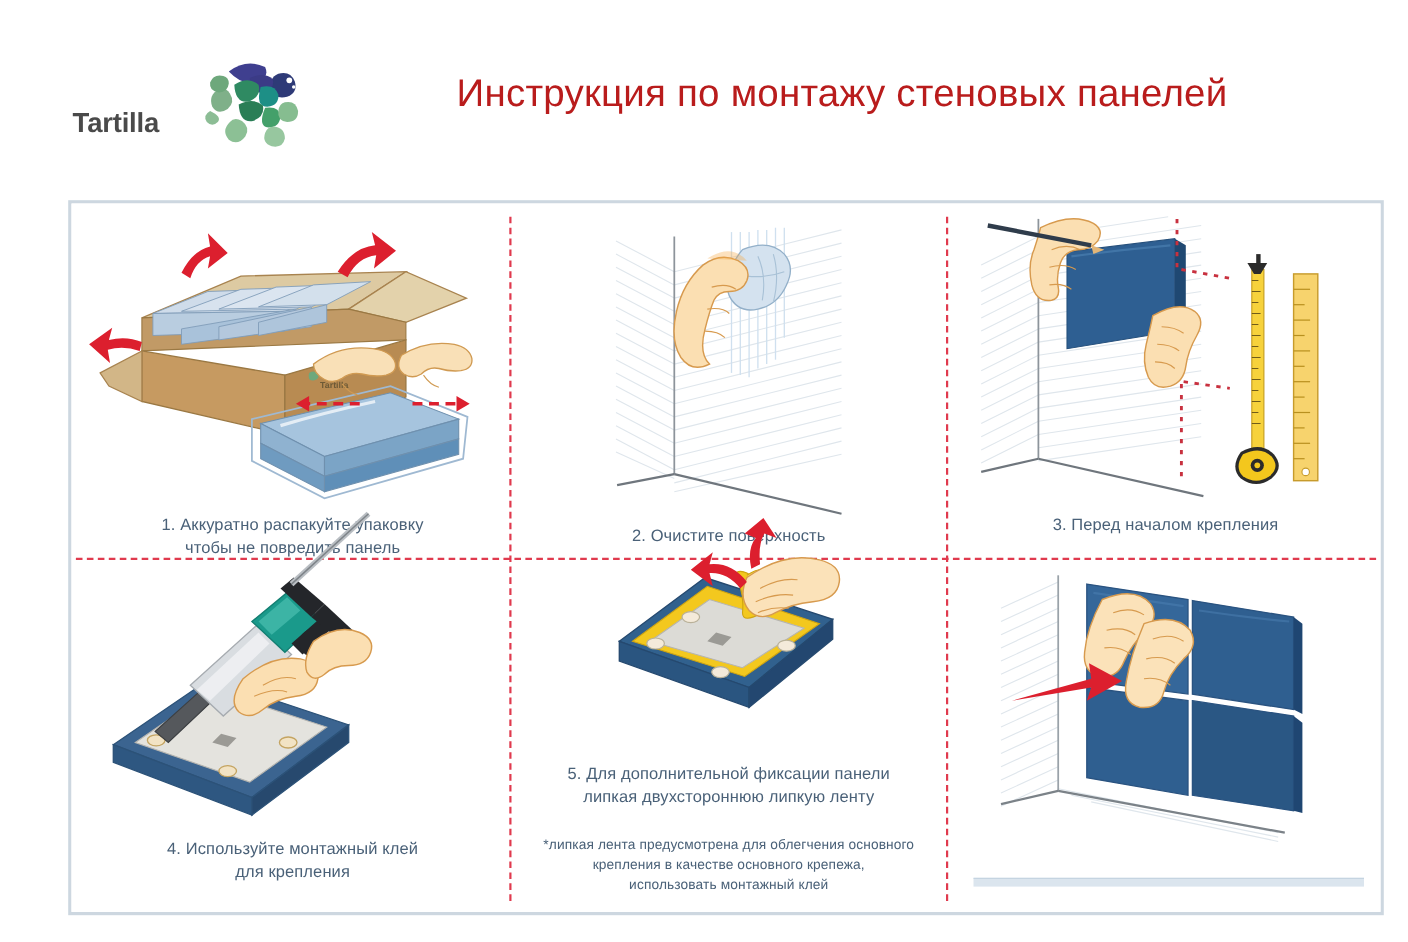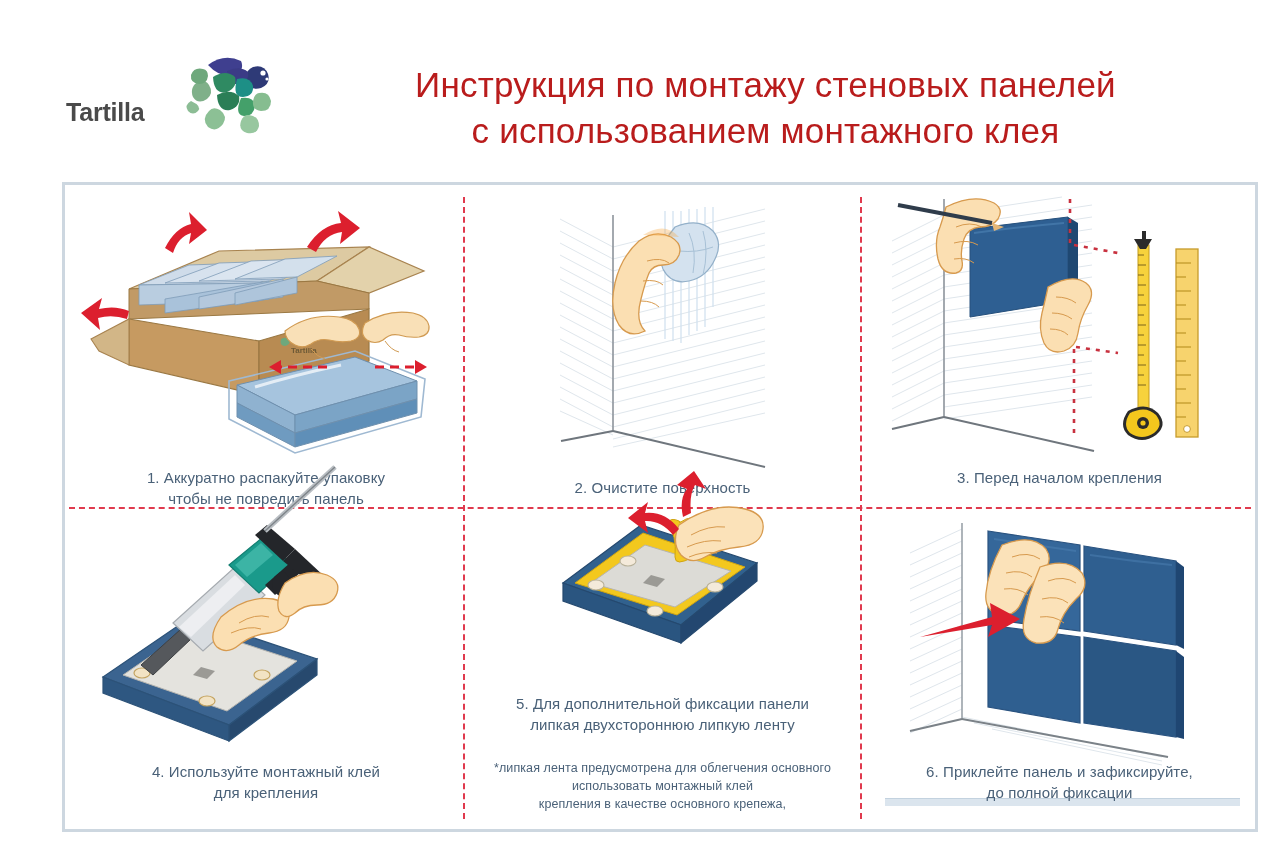--- a/index.html
+++ b/index.html
@@ -155,21 +155,20 @@
       <path d="M8 56 q-7 4 -3 10 q5 5 10 0 q4 -5 -7 -10z" fill="#8cbd95"></path>
       <path d="M26 66 q-8 8 -1 16 q8 6 15 -3 q5 -8 -3 -14 q-7 -4 -11 1z" fill="#8cc095"></path>
       <path d="M66 70 q10 1 10 11 q-2 9 -12 7 q-9 -3 -6 -12 q2 -6 8 -6z" fill="#97c79f"></path>
       <path d="M76 48 q10 -2 12 8 q0 10 -10 10 q-9 -1 -8 -10 q1 -7 6 -8z" fill="#86bd90"></path>
       <path d="M20 24 q-9 -2 -12 6 q-1 8 8 9 q8 0 9 -8 q0 -6 -5 -7z" fill="#6ea87c"></path>
     </svg>
   </div>
 
   <div id="page-title">
     <span>Инструкция по монтажу стеновых панелей</span>
-    <span class="line2">с использованием монтажного клея</span>
   </div>
 </div>
 
 <div id="sheet-frame">
   <div id="sheet-inner">
 
     <div class="divider-v d1"></div>
     <div class="divider-v d2"></div>
     <div class="divider-h"></div>
 
@@ -547,22 +546,22 @@
             <path d="M218 22 q-4 -18 4 -28 l-10 -4 l17 -14 l12 18 l-11 -4 q-6 10 -4 28z"></path>
           </g>
         </svg>
       </div>
       <div class="caption main">
         <div>5. Для дополнительной фиксации панели</div>
         <div>липкая двухстороннюю липкую ленту</div>
       </div>
       <div class="caption sub">
         <div>*липкая лента предусмотрена для облегчения основного</div>
+        <div>крепления в качестве основного крепежа,</div>
         <div>использовать монтажный  клей</div>
-        <div>крепления в качестве основного крепежа,</div>
       </div>
       <div id="tape-underline"></div>
     </div>
 
     <div class="cell c6">
       <div class="art">
         <svg viewBox="0 0 395 250" width="395" height="250">
 
           <g stroke="#dfe6ec" stroke-width="1">
             <path d="M48 44 L100 20"></path>
@@ -613,20 +612,16 @@
             <path d="M186 72 q16 -6 28 2" fill="none" stroke="#d79a4e" stroke-width="1"></path>
             <path d="M180 90 q16 -4 26 4" fill="none" stroke="#d79a4e" stroke-width="1"></path>
             <path d="M178 108 q14 -2 24 6" fill="none" stroke="#d79a4e" stroke-width="1"></path>
           </g>
 
           <g>
             <path d="M58 128 L130 108 L128 94 L158 110 L126 128 L130 116 Z" fill="#dc1f2e"></path>
           </g>
         </svg>
       </div>
-      <div class="caption">
-        <div>6. Приклейте панель и зафиксируйте,</div>
-        <div>до полной фиксации</div>
-      </div>
     </div>
 
   </div>
 </div>
 
 </body></html>

